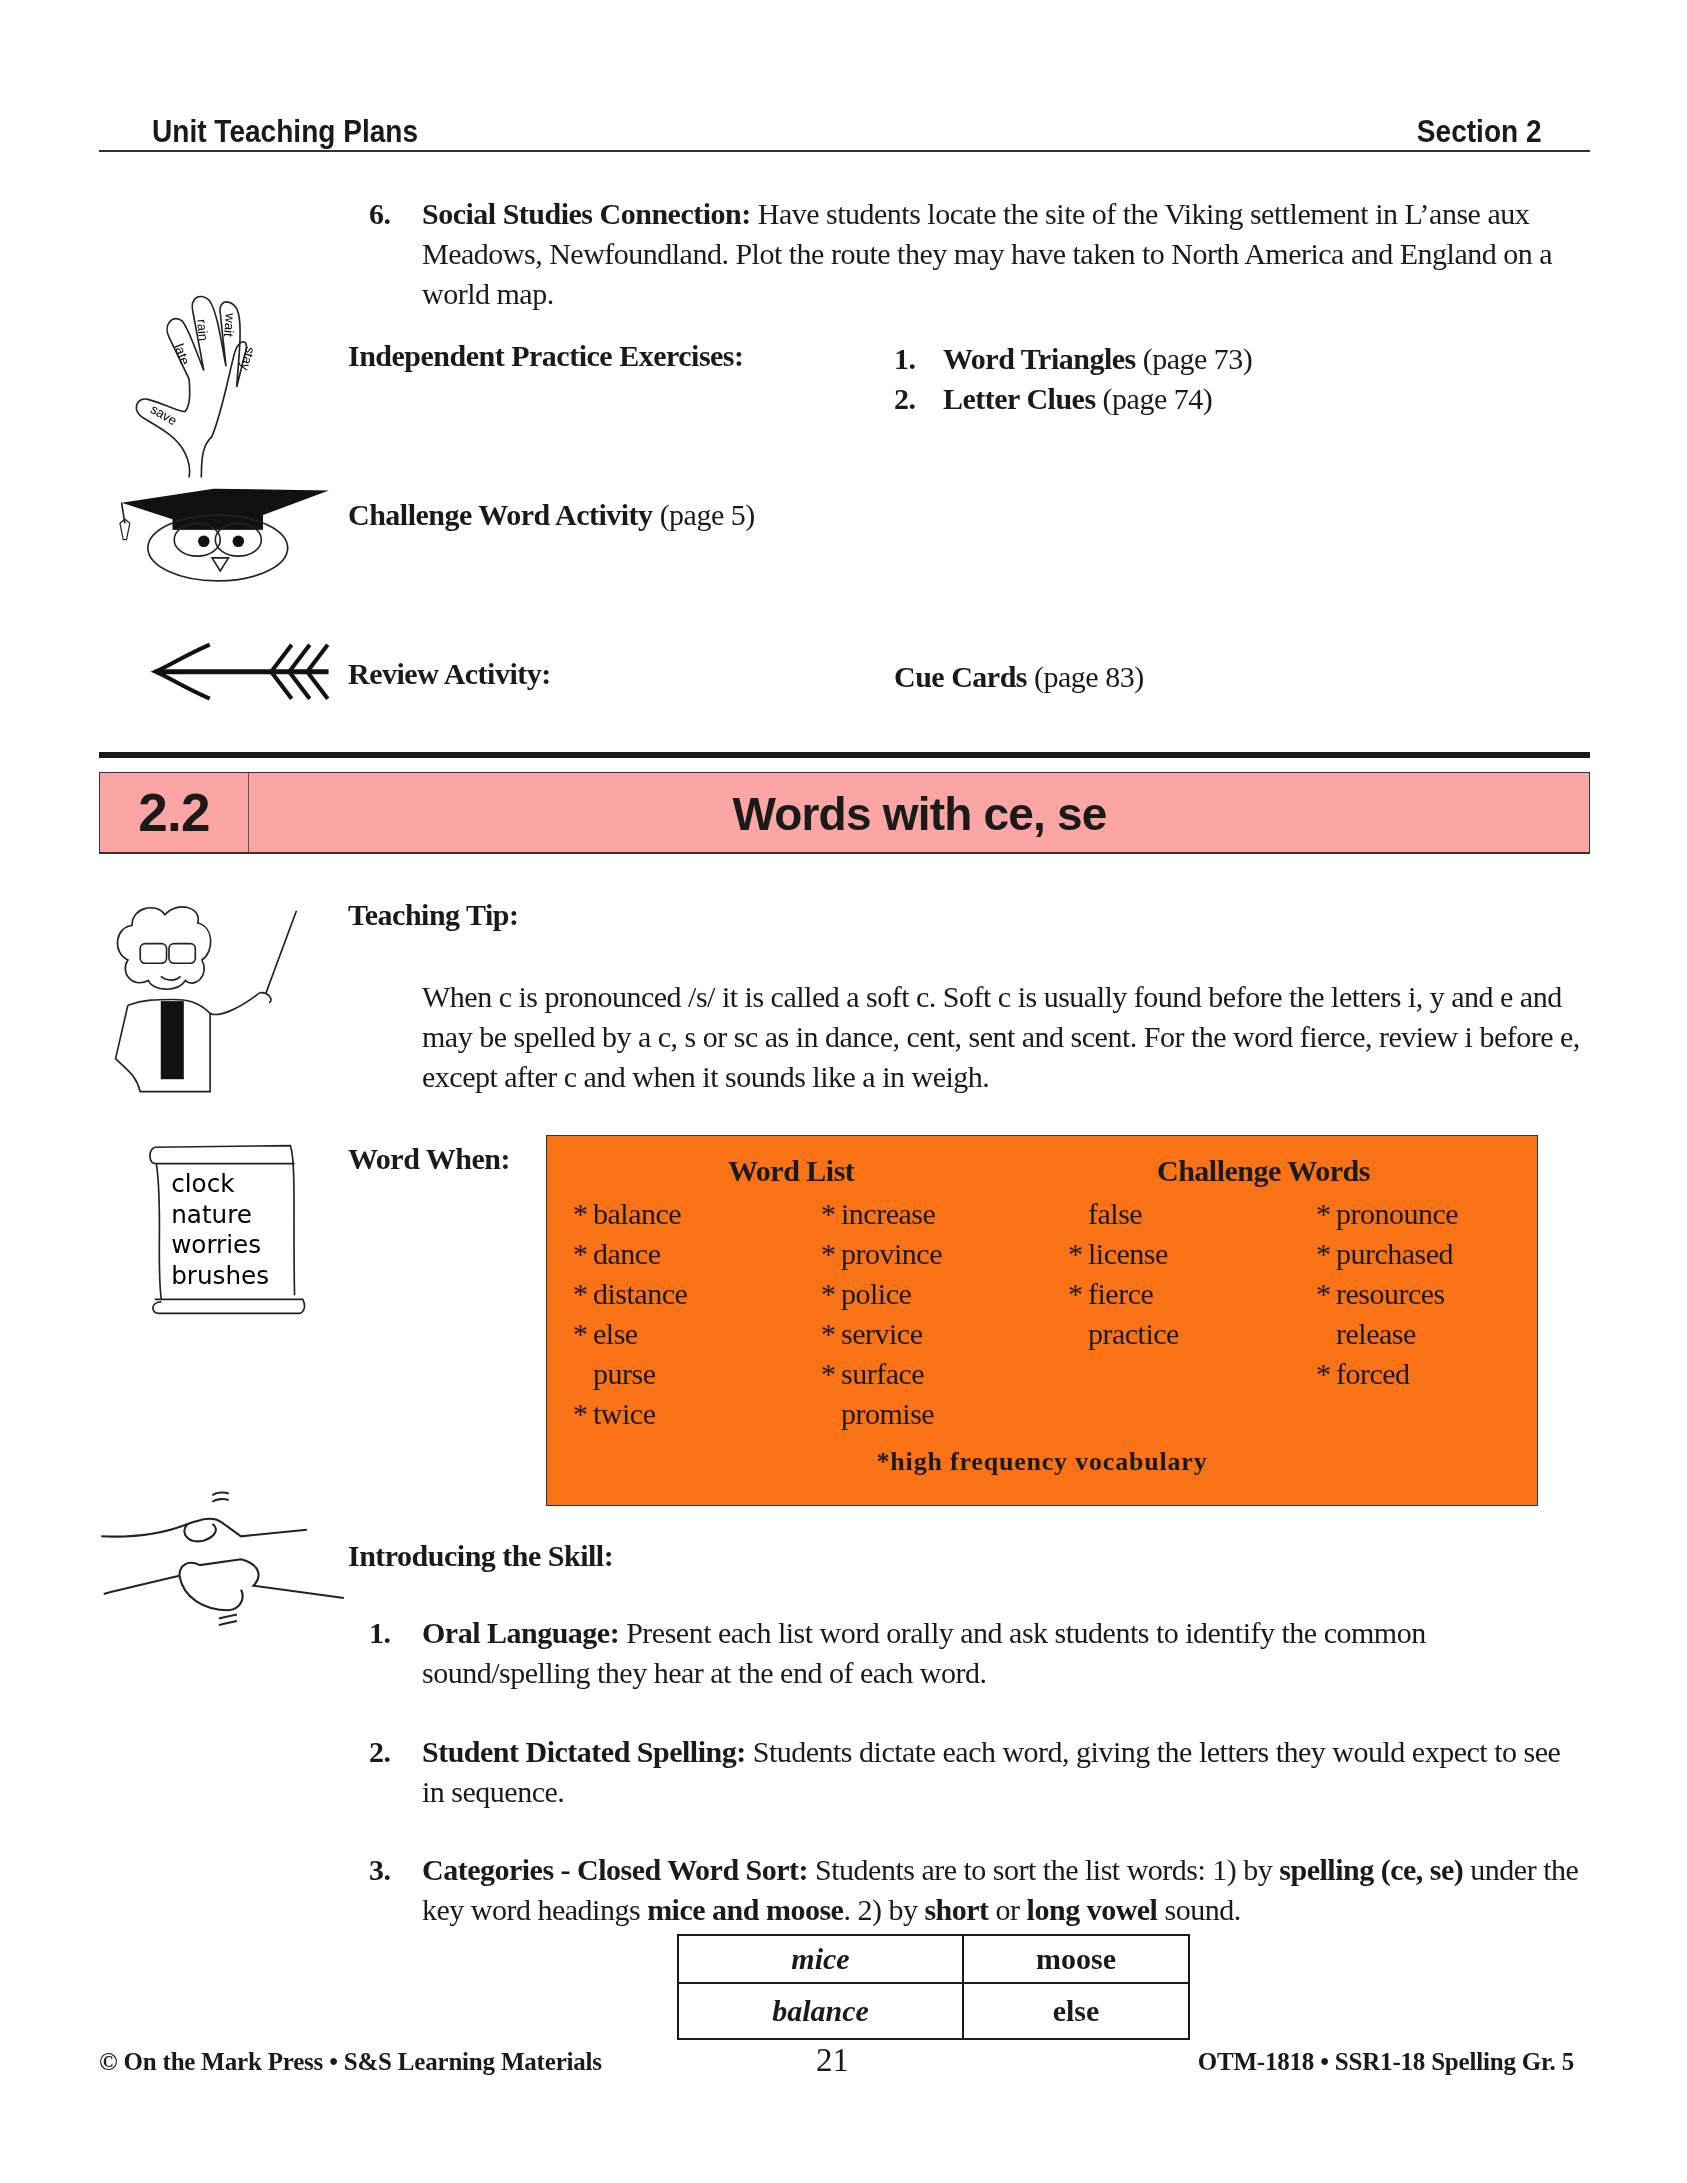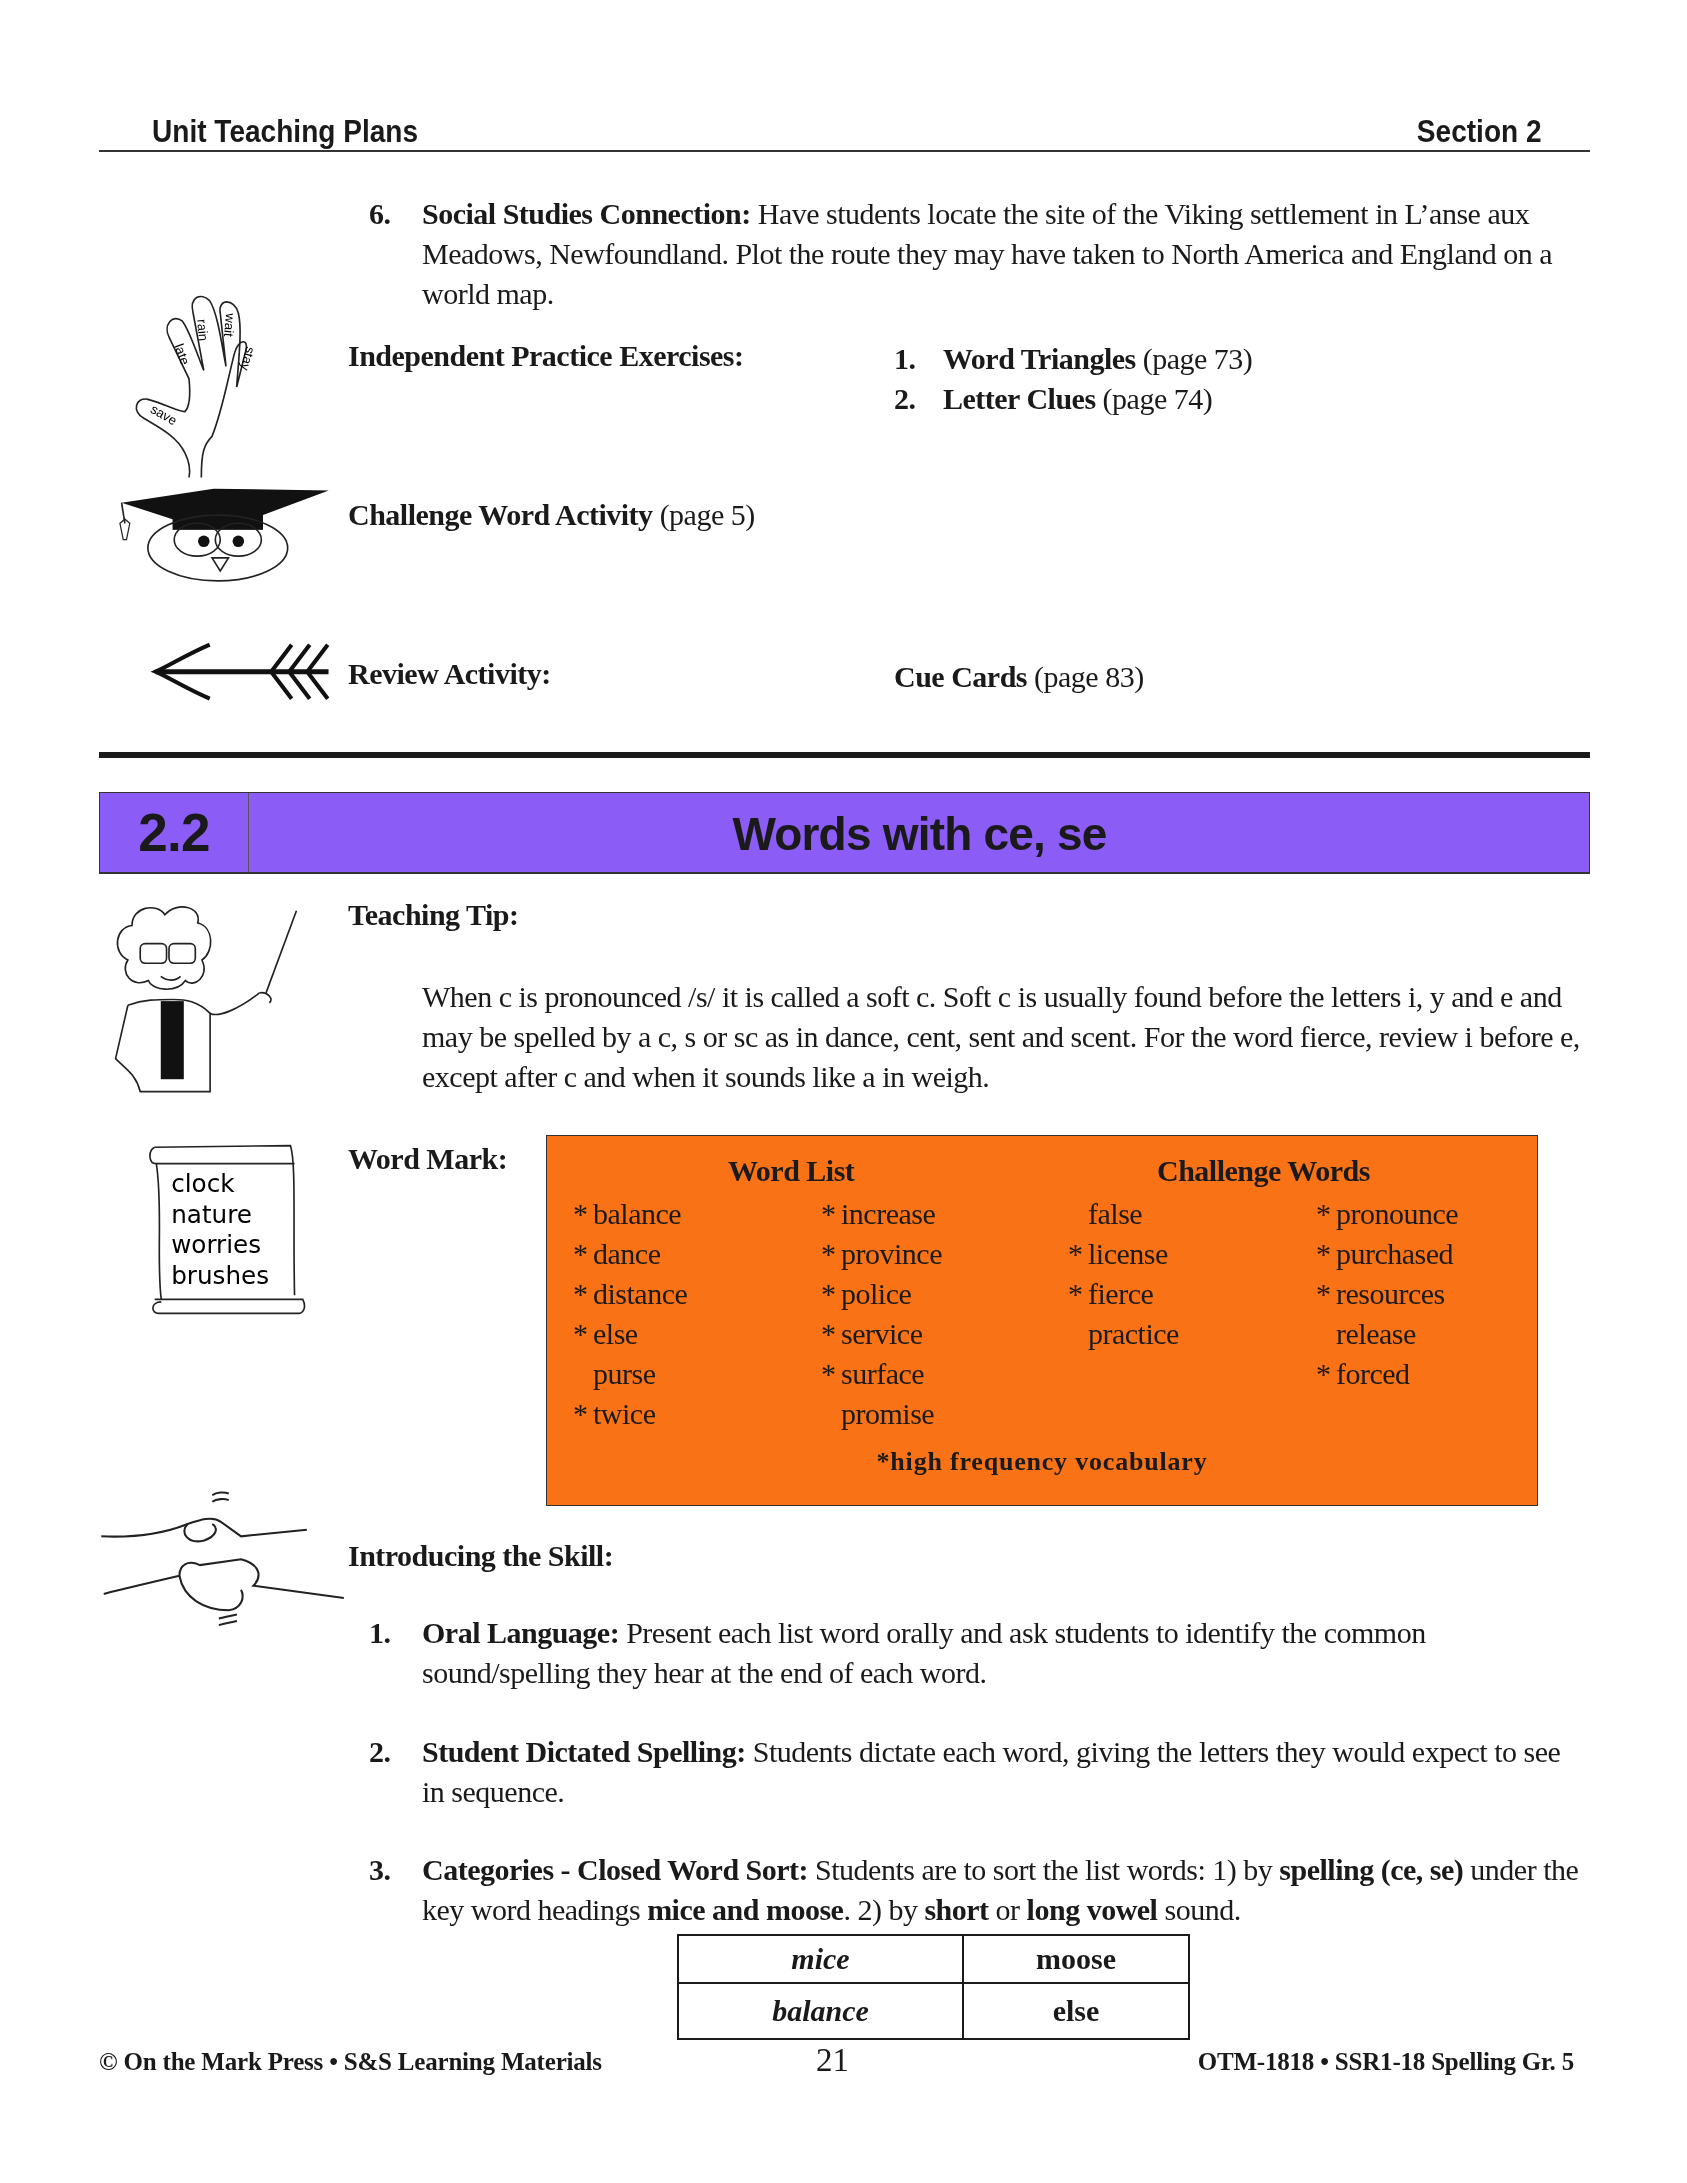--- a/index.html
+++ b/index.html
@@ -18,21 +18,21 @@
 
   .item { position: absolute; left: 369px; width: 1219px; }
   .item .num { position: absolute; left: 0; top: 0; font-weight: bold; }
   .item .txt { position: absolute; left: 53px; top: 0; right: 0; }
 
   .label { position: absolute; left: 348px; font-size: 30px; font-weight: bold; letter-spacing: -0.5px; }
   .col2 { position: absolute; left: 894px; font-size: 30px; letter-spacing: -0.5px; line-height: 40px; }
 
   
   .thick-rule { left: 99px; top: 752px; width: 1491px; height: 5.8px; background: #1a1a1a; }
-  .sec-box { left: 99px; top: 792px; width: 1489px; height: 79px; background: #8b5cf6; border: 1.6px solid #333; border-bottom-width: 2.5px; }
+  .sec-box { left: 99px; top: 772px; width: 1489px; height: 79px; background: #fca5a5; border: 1.6px solid #333; border-bottom-width: 2.5px; }
   .sec-num { position: absolute; left: 0; top: 0; width: 148px; height: 79px; border-right: 1.6px solid #555; font-size: 53px; font-weight: bold; text-align: center; line-height: 79px; letter-spacing: -0.8px; }
   .sec-title { position: absolute; left: 150px; right: 0; top: 0; height: 79px; text-align: center; line-height: 82px; font-size: 46px; font-weight: bold; letter-spacing: -0.8px; }
 
   
   .wl-box { left: 546px; top: 1135px; width: 990px; height: 369px; background: #f97316; border: 1.6px solid #333; }
   .wl-head { position: absolute; top: 18px; font-size: 30px; font-weight: bold; letter-spacing: -0.5px; }
   .wl-col { position: absolute; top: 58px; font-size: 30px; line-height: 40px; letter-spacing: -0.5px; }
   .wl-word { display: block; white-space: nowrap; height: 40px; }
   .wl-word .star { display: inline-block; width: 20px; }
   .wl-foot { position: absolute; left: 0; right: 0; top: 311px; text-align: center; font-size: 26px; font-weight: bold; letter-spacing: 0.8px; }
@@ -150,21 +150,21 @@
     <path d="M20 10 L185 8 C192 30 188 100 190 190"></path>
     <path d="M22 30 C30 80 22 150 28 195"></path>
     <path d="M20 195 L200 195 C205 205 200 212 195 212 L25 212 C15 212 15 198 28 198"></path>
   </g>
   <text x="40" y="65" font-family="DejaVu Sans, sans-serif" font-size="30">clock</text>
   <text x="40" y="102" font-family="DejaVu Sans, sans-serif" font-size="30">nature</text>
   <text x="40" y="139" font-family="DejaVu Sans, sans-serif" font-size="30">worries</text>
   <text x="40" y="176" font-family="DejaVu Sans, sans-serif" font-size="30">brushes</text>
 </svg>
 
-<div class="label serif" style="top:1142px;">Word Mark:</div>
+<div class="label serif" style="top:1142px;">Word When:</div>
 <div class="abs wl-box serif">
   <div class="wl-head" style="left:181px;">Word List</div>
   <div class="wl-head" style="left:610px;">Challenge Words</div>
 
   <div class="wl-col" style="left:26px;">
     <span class="wl-word"><span class="star">*</span><span>balance</span></span>
     <span class="wl-word"><span class="star">*</span><span>dance</span></span>
     <span class="wl-word"><span class="star">*</span><span>distance</span></span>
     <span class="wl-word"><span class="star">*</span><span>else</span></span>
     <span class="wl-word"><span class="star"></span><span>purse</span></span>

